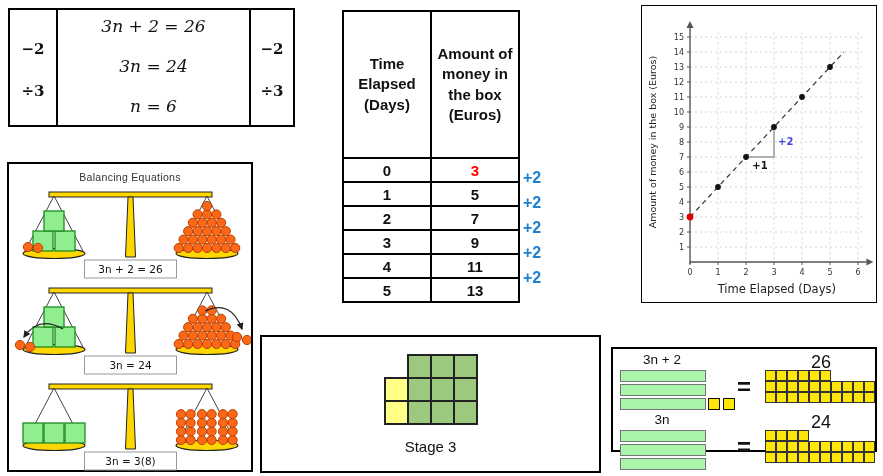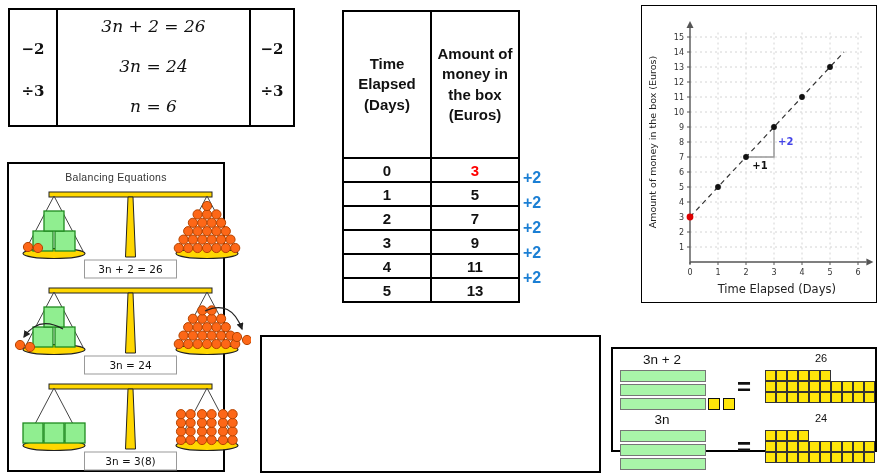--- a/index.html
+++ b/index.html
@@ -11,21 +11,21 @@
   #eq-panel{left:8px;top:8px;width:287px;height:119px;border:2px solid #000;display:flex;}
   .eq-margin{position:relative;width:46px;}
   .eq-margin.right{width:42px;}
   .eq-op{position:absolute;width:100%;text-align:center;font:bold 15px "DejaVu Serif",serif;}
   .eq-op.op1{top:30px;} .eq-op.op2{top:72px;}
   .eq-center{flex:1;border-left:2px solid #000;border-right:2px solid #000;display:flex;
              flex-direction:column;justify-content:space-between;align-items:center;
              padding:6px 0 9px 0;font:italic 17px "DejaVu Serif",serif;}
 
   
-  #balance-panel{left:7px;top:162px;width:218px;height:310px;border:2px solid #000;}
+  #balance-panel{left:7px;top:162px;width:246px;height:310px;border:2px solid #000;}
   .b-title{text-align:center;font-size:10.5px;color:#333;padding-top:7px;letter-spacing:.3px;}
   #balance-scales svg{display:block;margin:0 auto;}
 
   
   #table-panel{left:342px;top:10px;width:178px;border:2px solid #000;}
   .thead{display:flex;height:145px;border-bottom:2px solid #000;}
   .th{flex:1;display:flex;align-items:center;justify-content:center;text-align:center;
       font-weight:bold;font-size:15px;line-height:1.35;padding:0 3px;}
   .th:first-child{border-right:2px solid #000;}
   .trow{display:flex;height:22px;}
@@ -46,21 +46,21 @@
   .stage-fig{position:relative;}
   .cell{position:absolute;width:25px;height:25px;border:2px solid #222;box-sizing:border-box;}
   .stage-label{margin-top:13px;font-size:15px;color:#111;}
 
   
   #tiles-panel{left:611px;top:347px;width:266px;height:105px;border:2px solid #000;}
   .tile-expr{position:absolute;left:7px;width:84px;text-align:center;font-size:13.5px;}
   .tile-bar{position:absolute;width:84px;height:10px;border:1.5px solid #767676;box-sizing:content-box;}
   .tile-unit{position:absolute;width:10px;height:10px;border:1.5px solid #111;}
   .tile-eq{position:absolute;left:124px;font-size:24px;font-weight:bold;line-height:1;}
-  .tile-total{position:absolute;left:152px;width:112px;text-align:center;font-size:11px;}
+  .tile-total{position:absolute;left:152px;width:112px;text-align:center;font-size:18px;}
   .tile-sq{position:absolute;width:9px;height:9px;border:1.5px solid #333;}
 </style>
 </head>
 <body>
 
 <div id="page">
 
   <div id="eq-panel" class="panel">
     <div class="eq-margin">
       <span class="eq-op op1">−2</span>
@@ -344,20 +344,36 @@
         <circle cx="76" cy="181" r="2.9" fill="#111111"></circle>
         <circle cx="104" cy="151" r="2.9" fill="#111111"></circle>
         <circle cx="132" cy="121" r="2.9" fill="#111111"></circle>
         <circle cx="160" cy="91" r="2.9" fill="#111111"></circle>
         <circle cx="188" cy="61" r="2.9" fill="#111111"></circle>
         <text x="134.8" y="287" text-anchor="middle" font-size="11.5" fill="#222" font-family="&quot;DejaVu Sans&quot;, sans-serif">Time Elapsed (Days)</text>
         <text x="14" y="136" text-anchor="middle" font-size="9.5" fill="#222" font-family="&quot;DejaVu Sans&quot;, sans-serif" transform="rotate(-90 14 136)">Amount of money in the box (Euros)</text>
       </svg></div>
 
   <div id="stages-panel" class="panel">
+      <div class="stage">
+        <div class="stage-fig" style="width: 94px; height: 71px;">
+          <div class="cell" style="left: 23px; top: 0px; background: rgb(156, 201, 126);"></div>
+          <div class="cell" style="left: 46px; top: 0px; background: rgb(156, 201, 126);"></div>
+          <div class="cell" style="left: 69px; top: 0px; background: rgb(156, 201, 126);"></div>
+          <div class="cell" style="left: 0px; top: 23px; background: rgb(255, 255, 136);"></div>
+          <div class="cell" style="left: 23px; top: 23px; background: rgb(156, 201, 126);"></div>
+          <div class="cell" style="left: 46px; top: 23px; background: rgb(156, 201, 126);"></div>
+          <div class="cell" style="left: 69px; top: 23px; background: rgb(156, 201, 126);"></div>
+          <div class="cell" style="left: 0px; top: 46px; background: rgb(255, 255, 136);"></div>
+          <div class="cell" style="left: 23px; top: 46px; background: rgb(156, 201, 126);"></div>
+          <div class="cell" style="left: 46px; top: 46px; background: rgb(156, 201, 126);"></div>
+          <div class="cell" style="left: 69px; top: 46px; background: rgb(156, 201, 126);"></div>
+        </div>
+        <div class="stage-label">Stage 3</div>
+      </div>
     </div>
 
   <div id="tiles-panel" class="panel">
       <div class="tile-expr" style="top: 3px;">3n + 2</div>
       <div class="tile-bar" style="left: 7px; top: 21px; background: rgb(169, 245, 169);"></div>
       <div class="tile-bar" style="left: 7px; top: 35px; background: rgb(169, 245, 169);"></div>
       <div class="tile-bar" style="left: 7px; top: 49px; background: rgb(169, 245, 169);"></div>
       <div class="tile-unit" style="left: 95px; top: 49px; background: rgb(255, 230, 10);"></div>
       <div class="tile-unit" style="left: 110px; top: 49px; background: rgb(255, 230, 10);"></div>
       <div class="tile-eq" style="top: 26px;">=</div>

